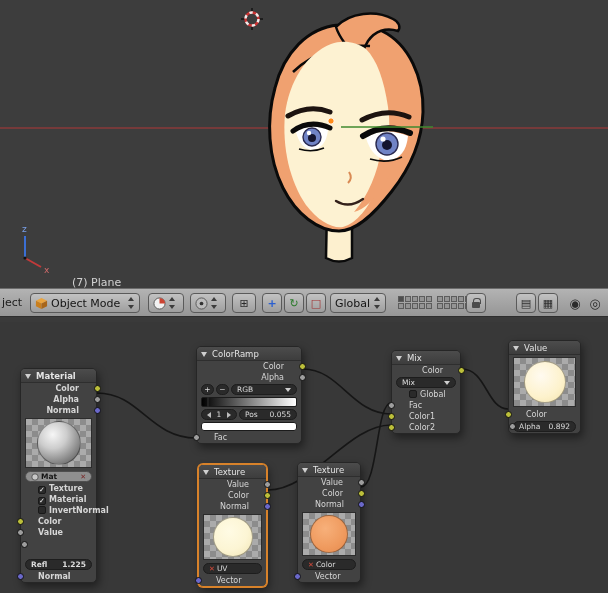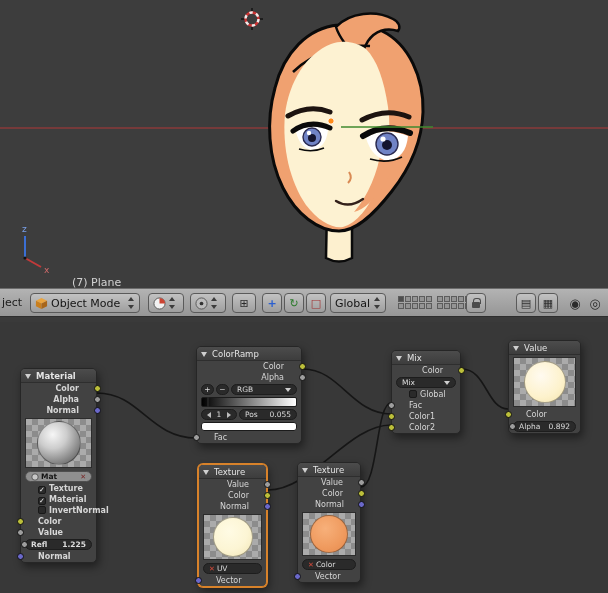--- a/index.html
+++ b/index.html
@@ -279,21 +279,21 @@
           <span class="x" style="color:#7a2a2a;">✕</span>
         </div>
       </div>
       <div class="nrow"><span class="cb">✓</span><span>Texture</span></div>
       <div class="nrow"><span class="cb">✓</span><span>Material</span></div>
       <div class="nrow"><span class="cb"></span><span>InvertNormal</span></div>
       <div class="nrow"><span class="sock in sk-col"></span><span>Color</span></div>
       <div class="nrow"><span class="sock in sk-val"></span><span>Value</span></div>
       <div class="wrow" style="position:relative;">
         <span class="sock in sk-val" style="left:-0.5px;top:3px;"></span>
-        <div class="wdg" style="flex:1;">
+        <div class="wdg" style="flex:1;margin-top:20px;">
           <span>Refl</span>
             <span class="sp"></span>
             <span>1.225</span>
         </div>
       </div>
       <div class="nrow"><span class="sock in sk-vec"></span><span>Normal</span></div>
     </div>
 
     <div class="node" style="left:196px;top:24px;width:106px;">
       <div class="nhead">

